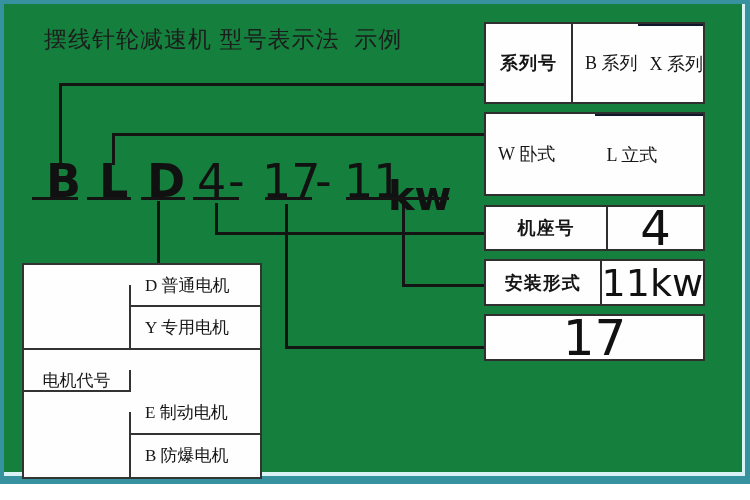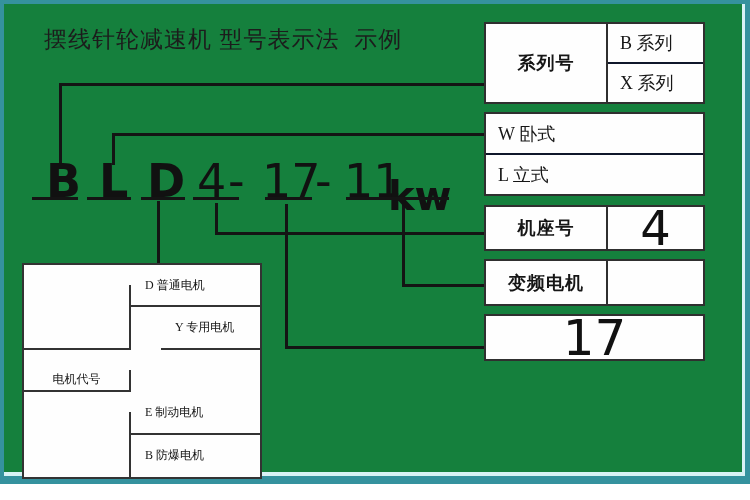--- a/index.html
+++ b/index.html
@@ -38,21 +38,21 @@
   
   .lbox {
     position:absolute; left:484px; width:221px;
     border:2px solid #2f2f2f; background:#fefefe; display:flex;
   }
   .lbox-label {
     width:122px; border-right:2px solid #2f2f2f;
     display:flex; align-items:center; justify-content:center;
     font-weight:bold; font-size:18px; color:#161616; letter-spacing:1px;
   }
-  .lbox-vals { flex:1; display:flex; flex-direction:column; }
+  .lbox-vals { flex:1; display:flex; flex-direction:row; }
   .lbox-val {
     flex:1; display:flex; align-items:center; padding-left:12px;
     font-family:"Liberation Serif", serif; font-size:18px; color:#161616;
     white-space:pre;
   }
   .lbox-val + .lbox-val { border-top:2px solid #0f172a; }
   .lbox-big {
     flex:1; display:flex; align-items:center; justify-content:center;
     font-family:"DejaVu Sans", sans-serif; color:#111; line-height:1;
   }
@@ -62,21 +62,21 @@
 
   
   .mtable {
     position:absolute; left:22px; top:263px; width:240px; height:216px;
     border:2px solid #333; background:#fefefe;
     display:grid; grid-template-columns:107px 1fr;
     grid-template-rows:repeat(10, 1fr);
   }
   .mcell {
     display:flex; align-items:center;
-    font-family:"Liberation Serif", serif; font-size:12px; color:#161616;
+    font-family:"Liberation Serif", serif; font-size:17px; color:#161616;
     white-space:pre;
   }
   .mcell.left { grid-column:1; border-right:2px solid #333; justify-content:center;margin-top:20px; }
   .mcell.right { grid-column:2; padding-left:14px; }
   .bb { border-bottom:2px solid #333; }
 </style>
 </head>
 <body>
 
 <div class="page">
@@ -133,30 +133,31 @@
       <div class="lbox-val">L 立式</div>
     </div>
   </div>
 
   <div class="lbox" style="top:205px; height:46px;">
     <div class="lbox-label">机座号</div>
     <div class="lbox-big big-frame">4</div>
   </div>
 
   <div class="lbox" style="top:259px; height:47px;">
-    <div class="lbox-label">变频电机</div>
+    <div class="lbox-label">安装形式</div>
+    <div class="lbox-big big-power">11kw</div>
   </div>
 
   <div class="lbox" style="top:314px; height:47px;">
     <div class="lbox-big big-ratio">17</div>
   </div>
 
   <div class="mtable">
     <div class="mcell left bb" style="grid-row:1/5;"></div>
     <div class="mcell left bb" style="grid-row:5/7;">电机代号</div>
     <div class="mcell left" style="grid-row:7/11;"></div>
     <div class="mcell right bb" style="grid-row:1/3;">D 普通电机</div>
-    <div class="mcell right bb" style="grid-row:3/5;margin-left:30px;">Y 专用电机</div>
+    <div class="mcell right bb" style="grid-row:3/5;">Y 专用电机</div>
     <div class="mcell right bb" style="grid-row:7/9;">E 制动电机</div>
     <div class="mcell right" style="grid-row:9/11;">B 防爆电机</div>
   </div>
 
 </div>
 
 </body></html>

